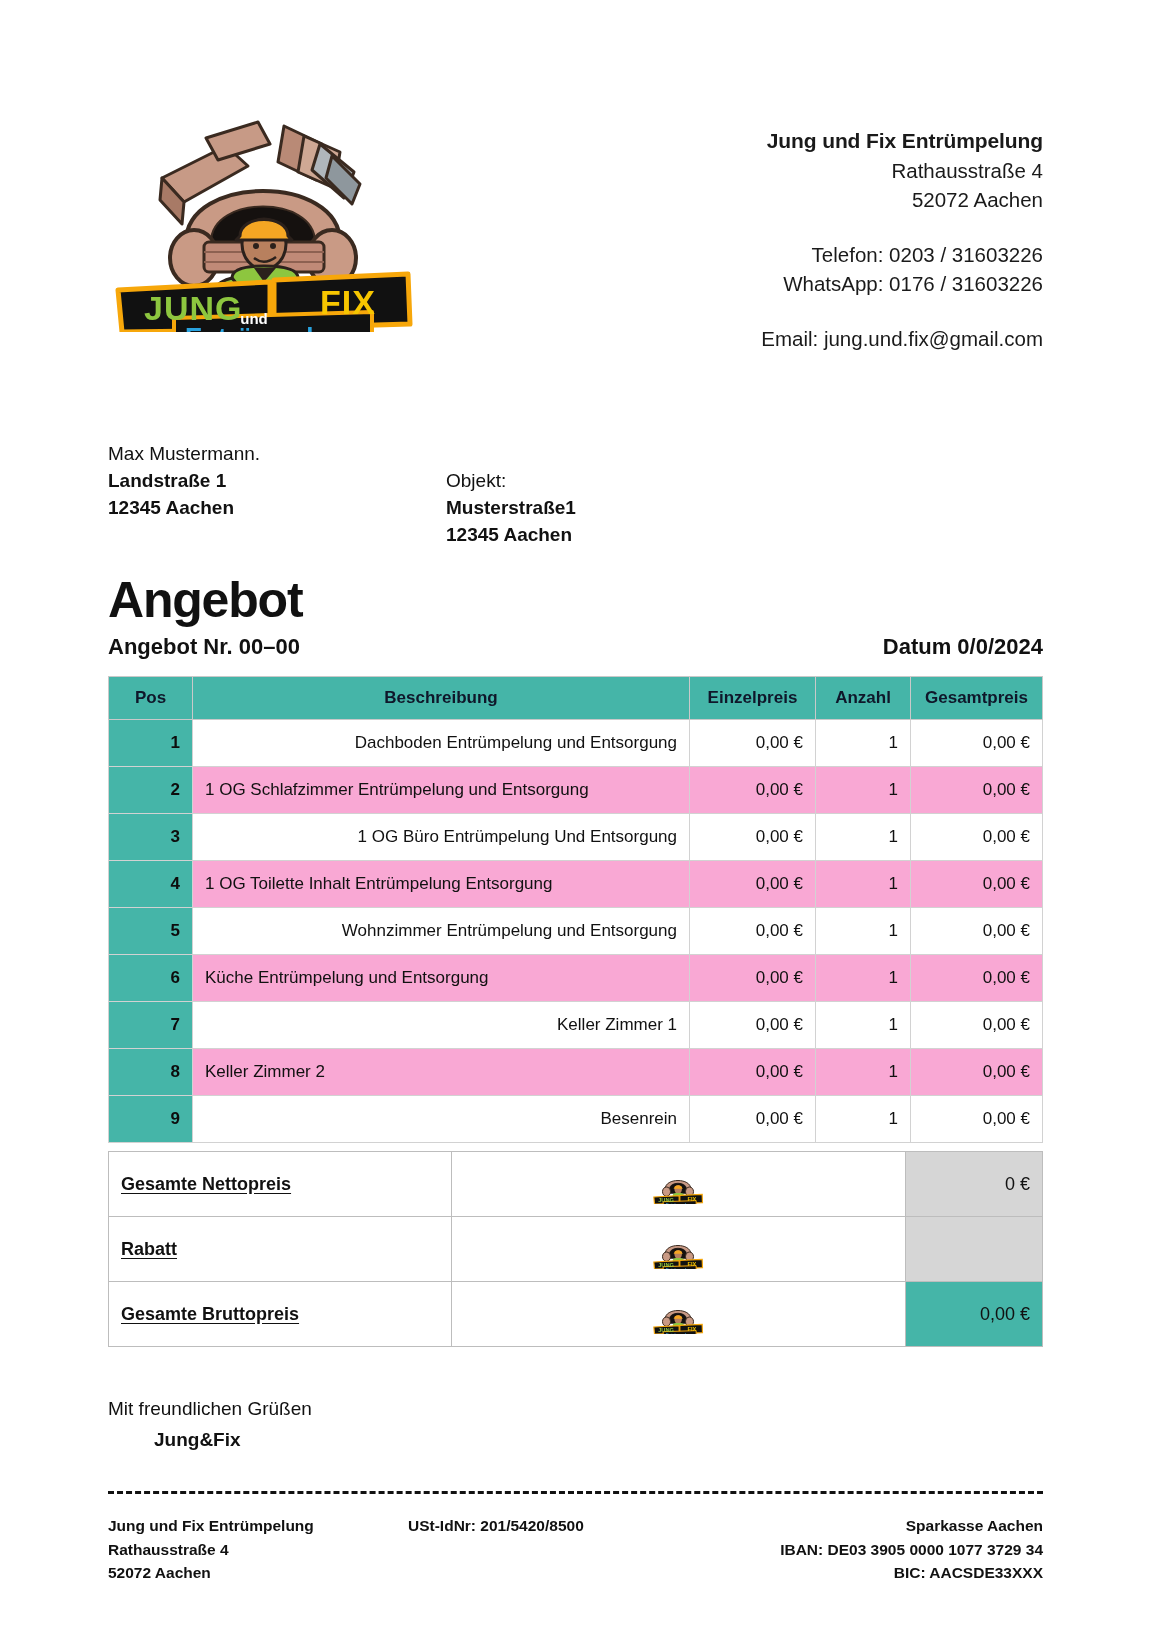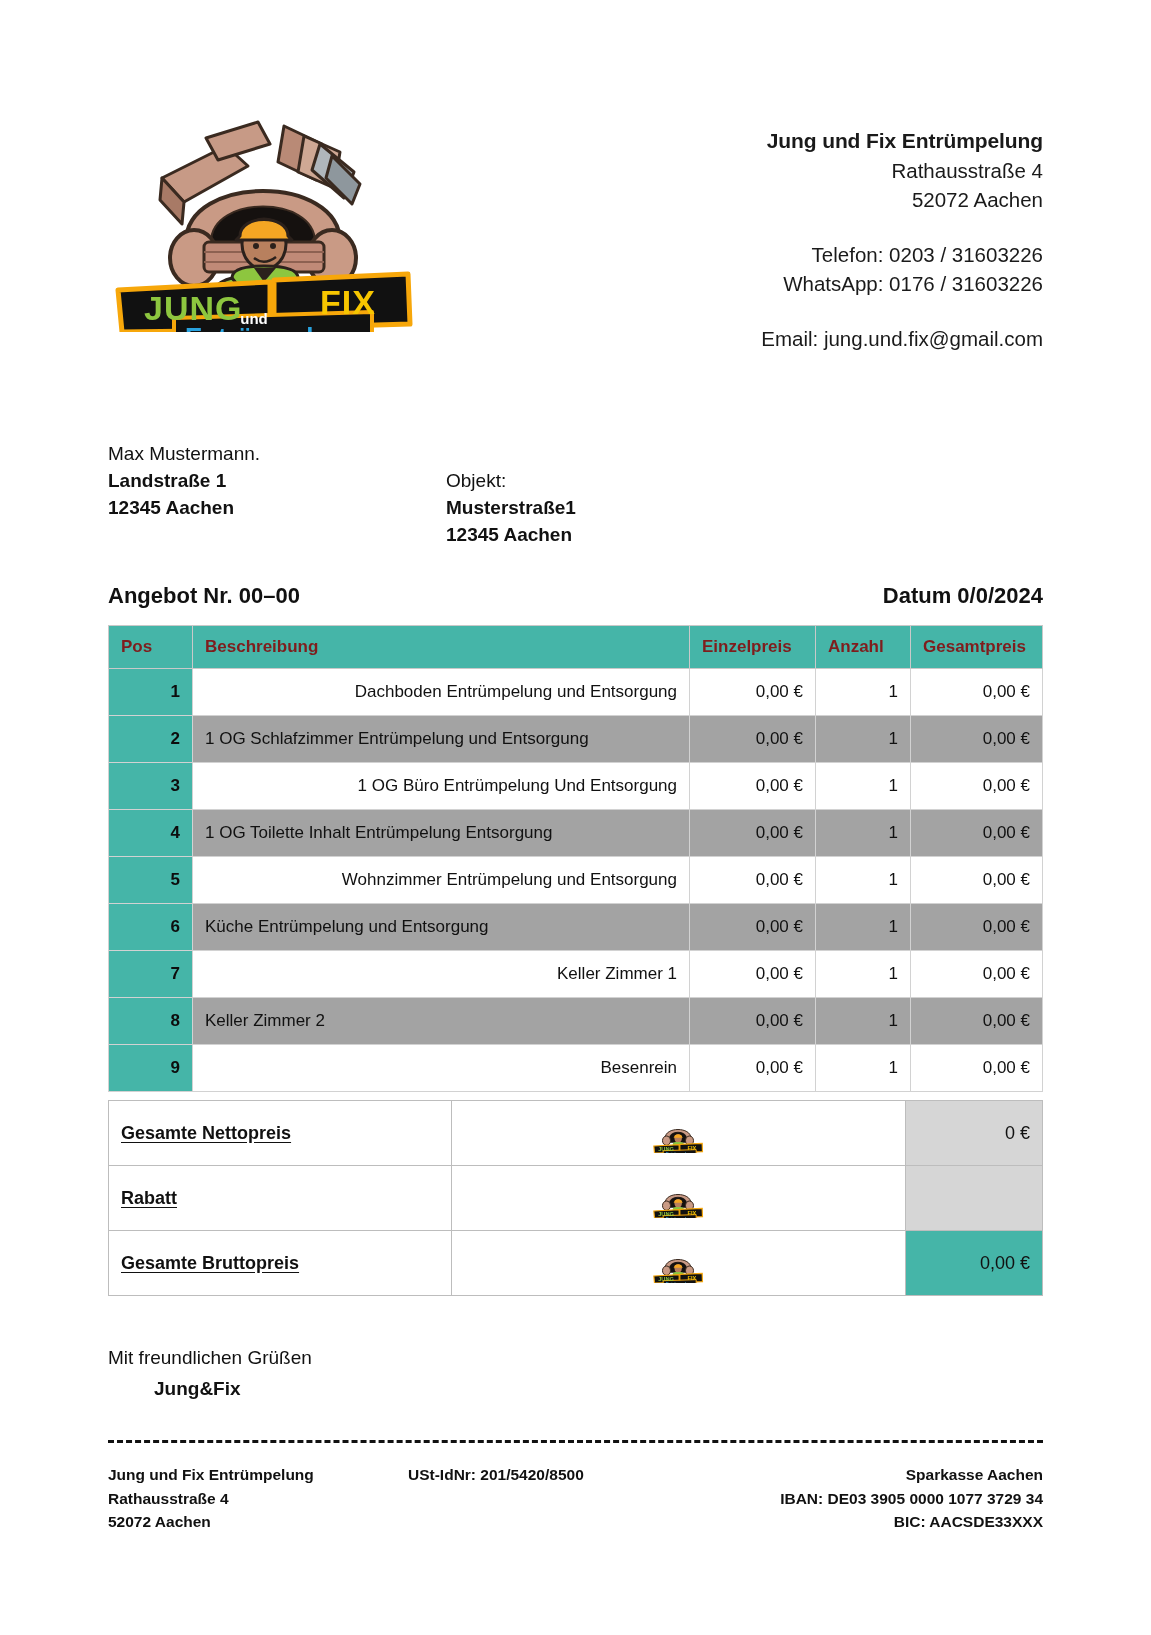--- a/index.html
+++ b/index.html
@@ -82,26 +82,26 @@
 
   
   .table-area { padding: 16px 108px 0 108px; }
   table.items {
     width: 100%;
     border-collapse: collapse;
     font-size: 17px;
   }
   table.items thead th {
     background: #45b5a8;
-    color: #7f1d1d;
+    color: #0f172a;
     font-weight: bold;
     font-size: 17px;
     padding: 11px 12px;
     border: 1px solid #c9c9c9;
-    text-align: left;
+    text-align: center;
     white-space: nowrap;
   }
   th.c-pos   { width: 84px; }
   th.c-desc  { width: auto; }
   th.c-unit  { width: 126px; text-align: left; }
   th.c-qty   { width: 95px;  text-align: left; }
   th.c-total { width: 132px; text-align: left; }
 
   table.items tbody td {
     border: 1px solid #d2d2d2;
@@ -111,21 +111,21 @@
   td.pos {
     background: #45b5a8;
     font-weight: bold;
     text-align: right;
     color: #0d0d0d;
   }
   td.desc  { text-align: left; }
   td.unit  { text-align: right; }
   td.qty   { text-align: right; }
   td.total { text-align: right; }
-  tr.alt td:not(.pos) { background: #a3a3a3; }
+  tr.alt td:not(.pos) { background: #f9a8d4; }
   tr.plain td:not(.pos) { background: #ffffff; text-align: right; }
 
   
   table.totals {
     width: 100%;
     border-collapse: collapse;
     font-size: 18px;
     margin-top: 8px;
     border-radius: 13px;
   }
@@ -276,20 +276,21 @@
     </div>
     <div class="addr-right">
       <div class="addr-line" style="visibility:hidden">&nbsp;</div>
       <div class="addr-line">Objekt:</div>
       <div class="addr-line b">Musterstraße1</div>
       <div class="addr-line b">12345 Aachen</div>
     </div>
   </div>
 
   <div class="title-area">
+    <div class="doc-title">Angebot</div>
     <div class="subtitle-row">
       <div>Angebot Nr. 00–00</div>
       <div>Datum 0/0/2024</div>
     </div>
   </div>
 
   <div class="table-area">
     <table class="items">
       <thead>
         <tr>

